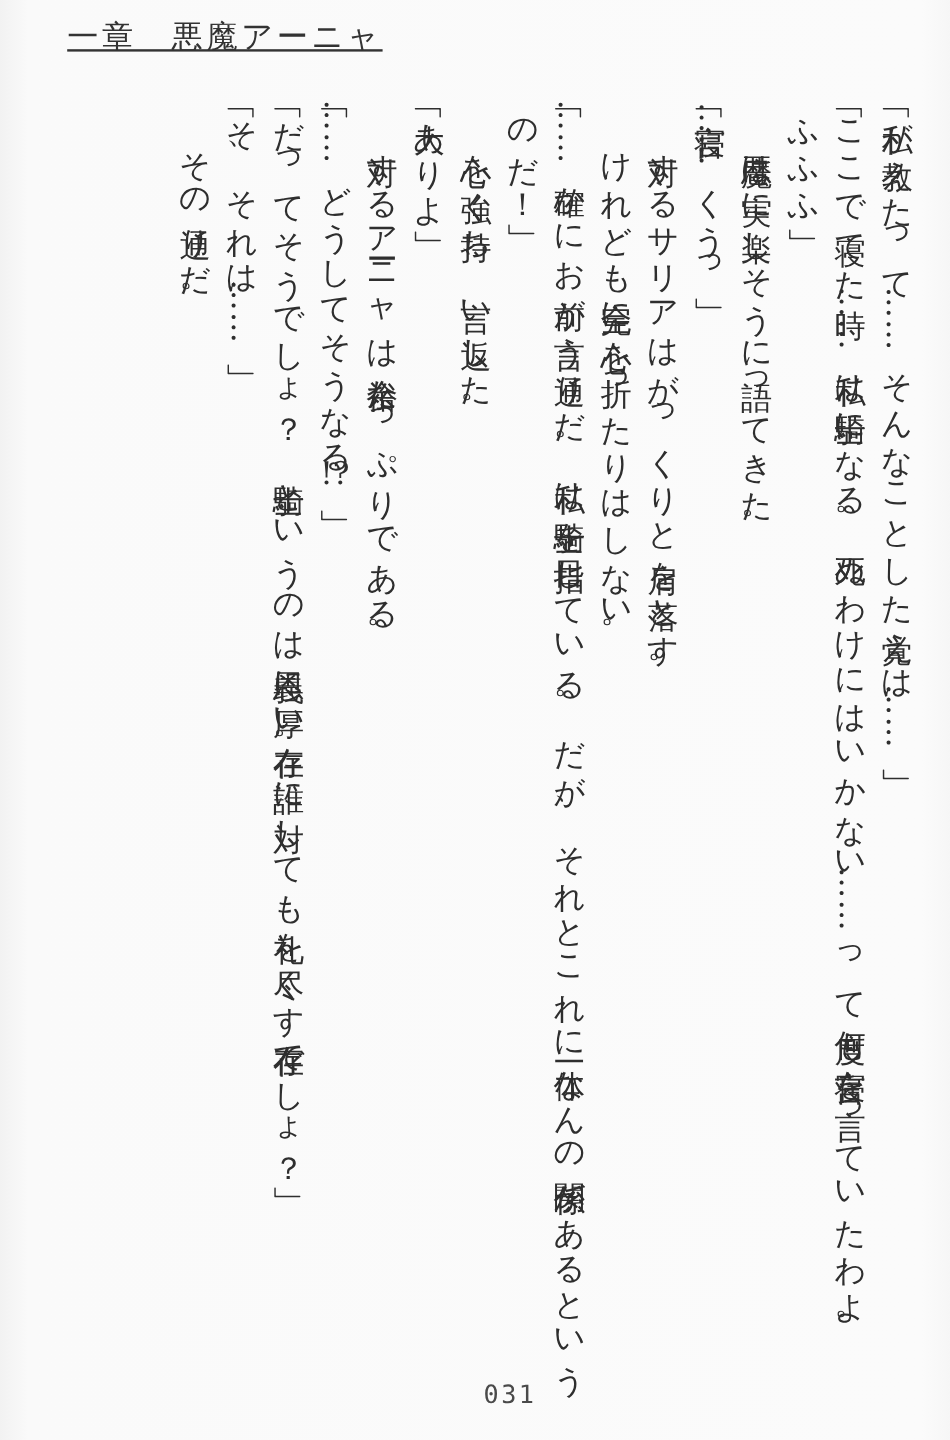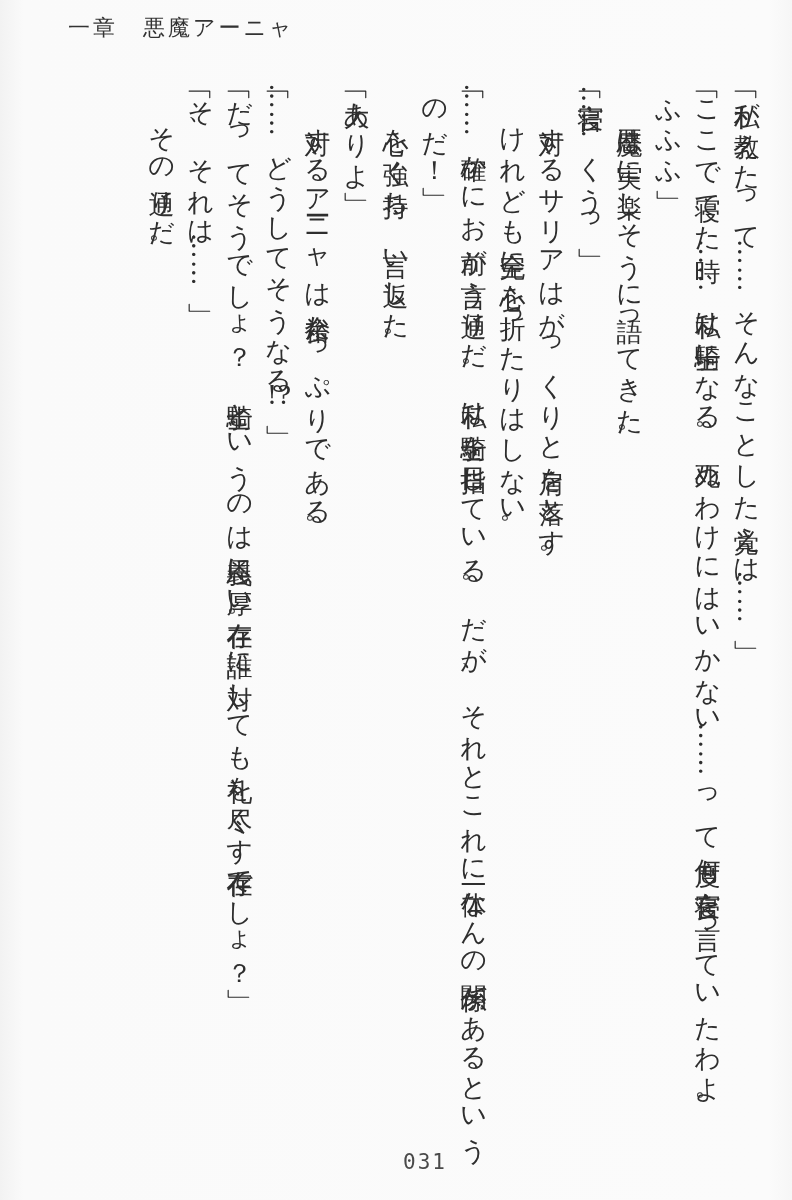--- a/index.html
+++ b/index.html
@@ -15,26 +15,27 @@
     color: #2e2e2e;
     font-family: "DejaVu Serif", serif;
   }
   .page {
     position: absolute;
     inset: 0;
     background: linear-gradient(90deg, #f2f2f2 0%, #fafafa 3%, #fbfbfb 97%, #f6f6f6 100%);
   }
   .chapter-header {
     position: absolute;
-    left: 68px;
+    left: 56px;
     top: 13px;
-    font-size: 22px;
+    font-size: 26px;
     letter-spacing: 3px;
     color: #333333;
     white-space: pre;
+    text-decoration: underline;
   }
   .text-area {
     position: absolute;
     top: 82px;
     right: 26px;
     height: 1085px;
     width: 715px;
     writing-mode: vertical-rl;
     text-orientation: mixed;
     font-size: 26px;

